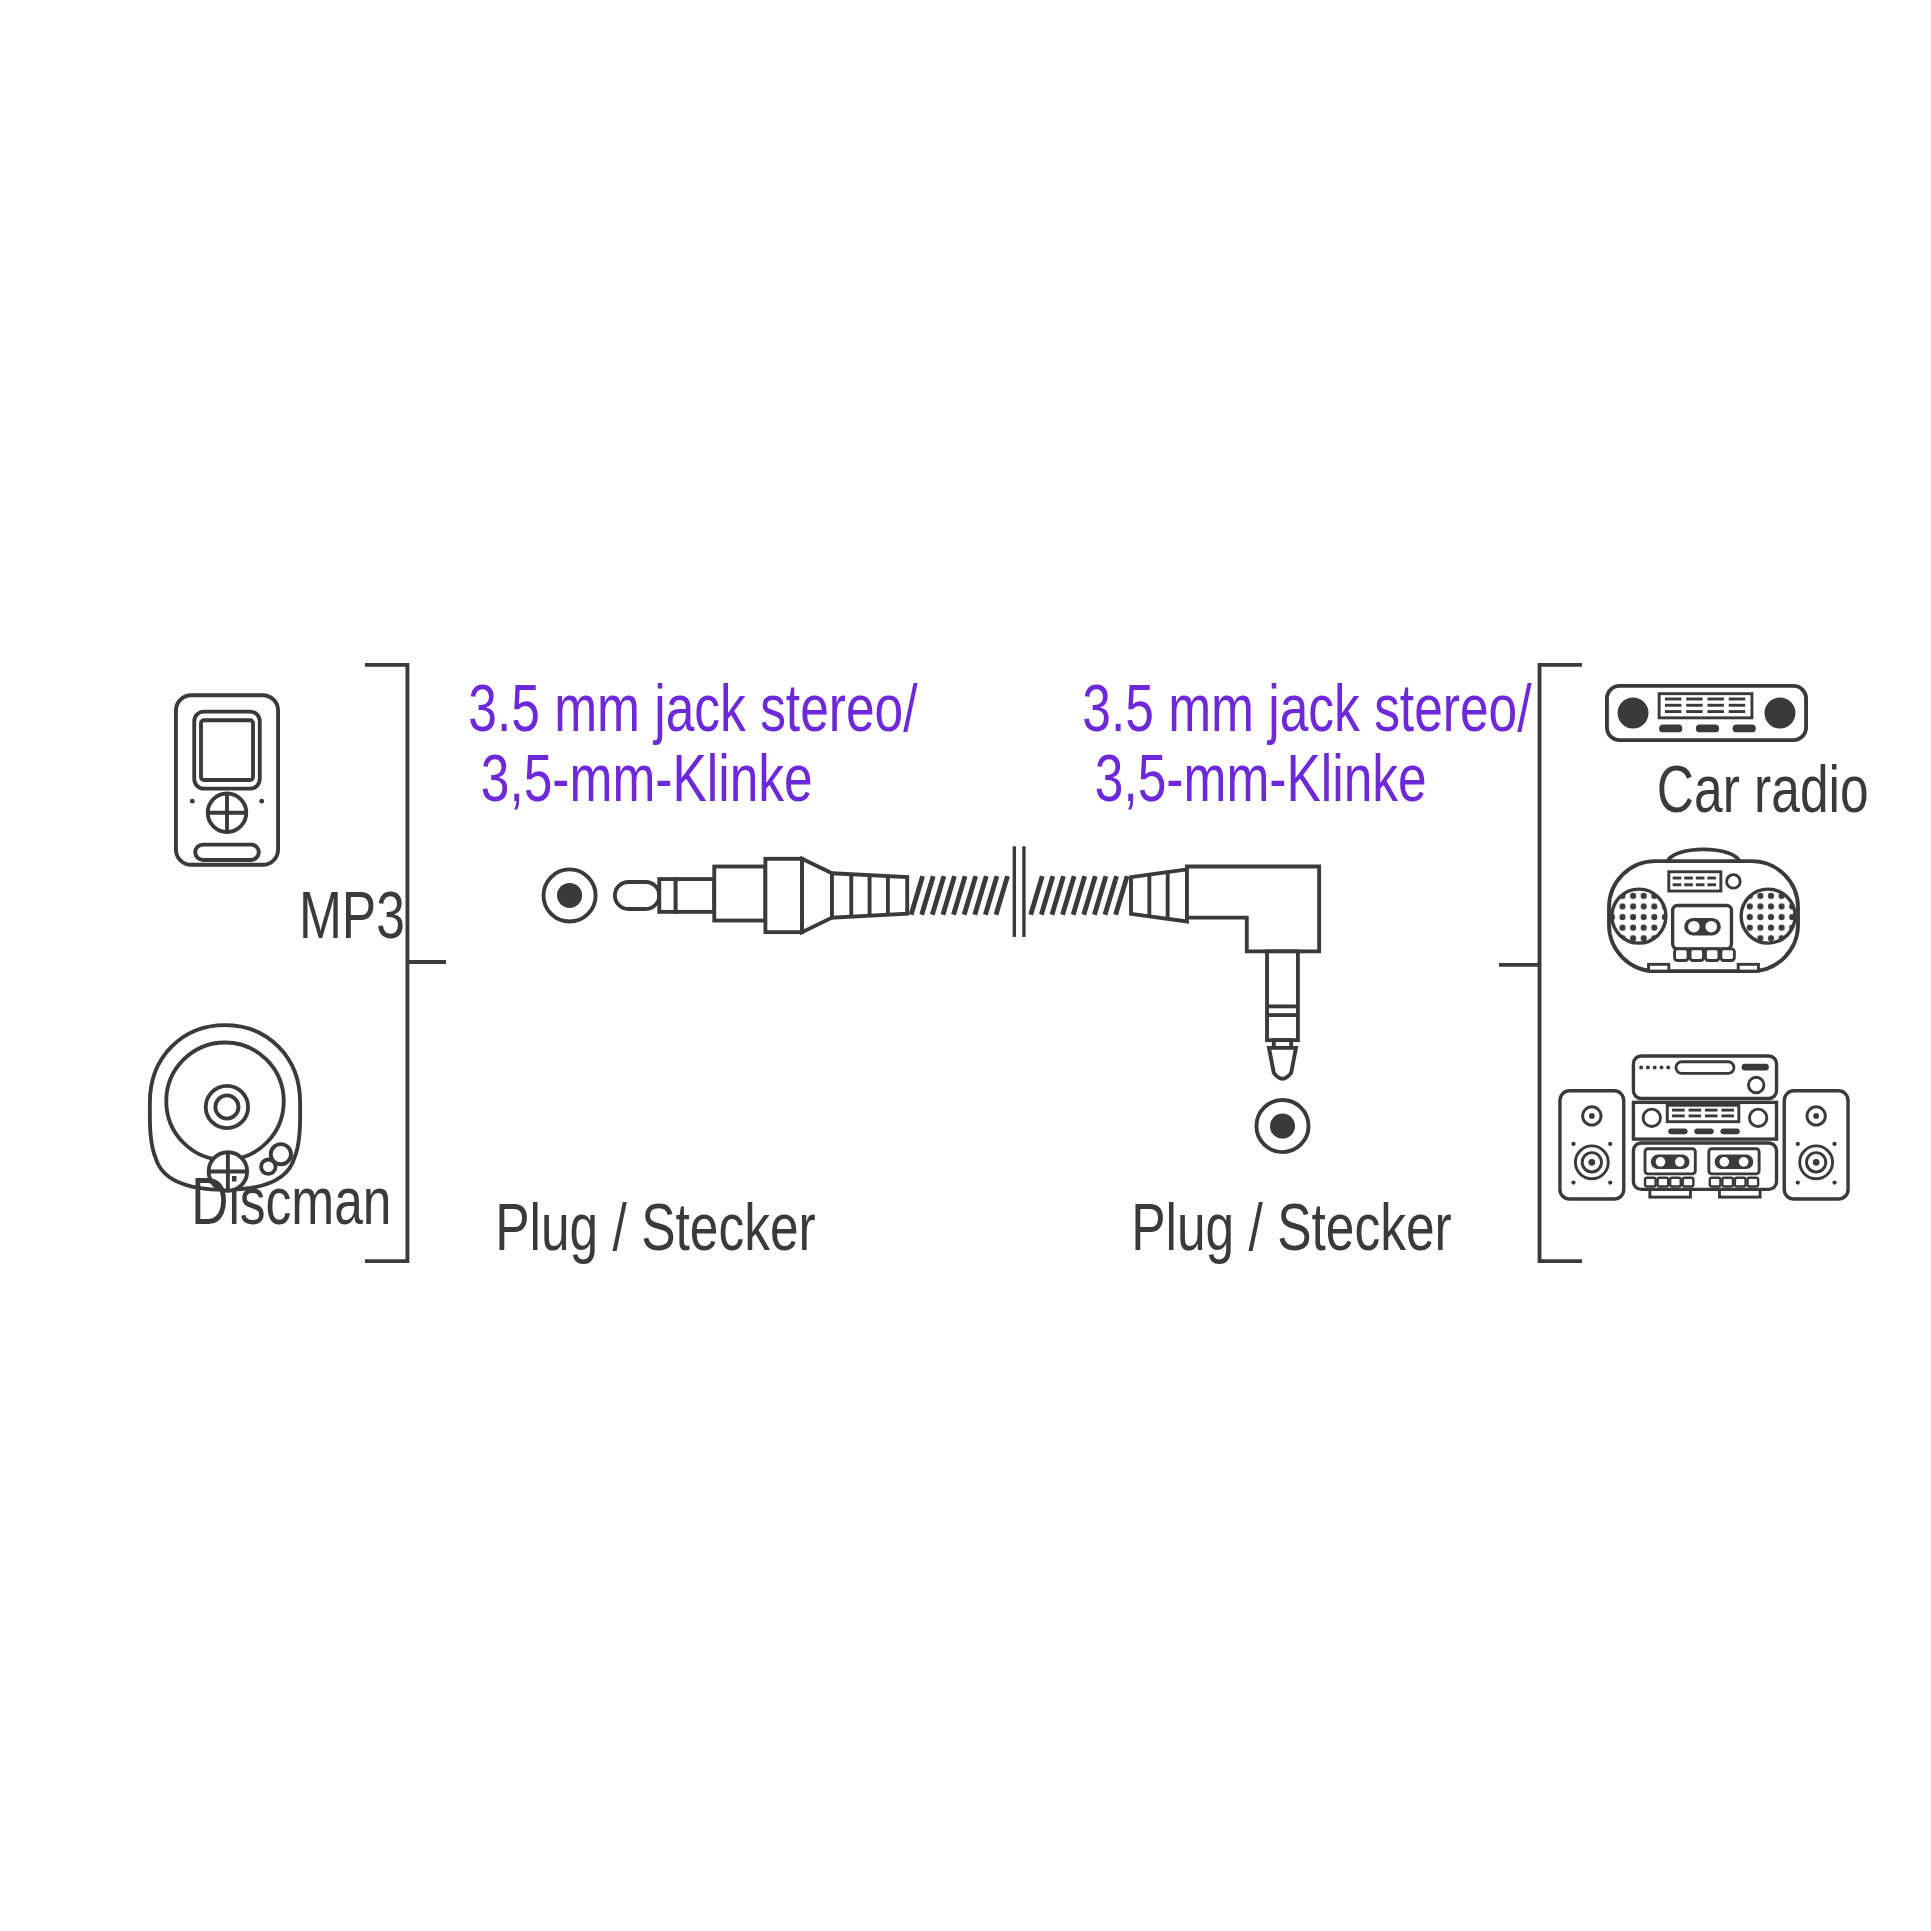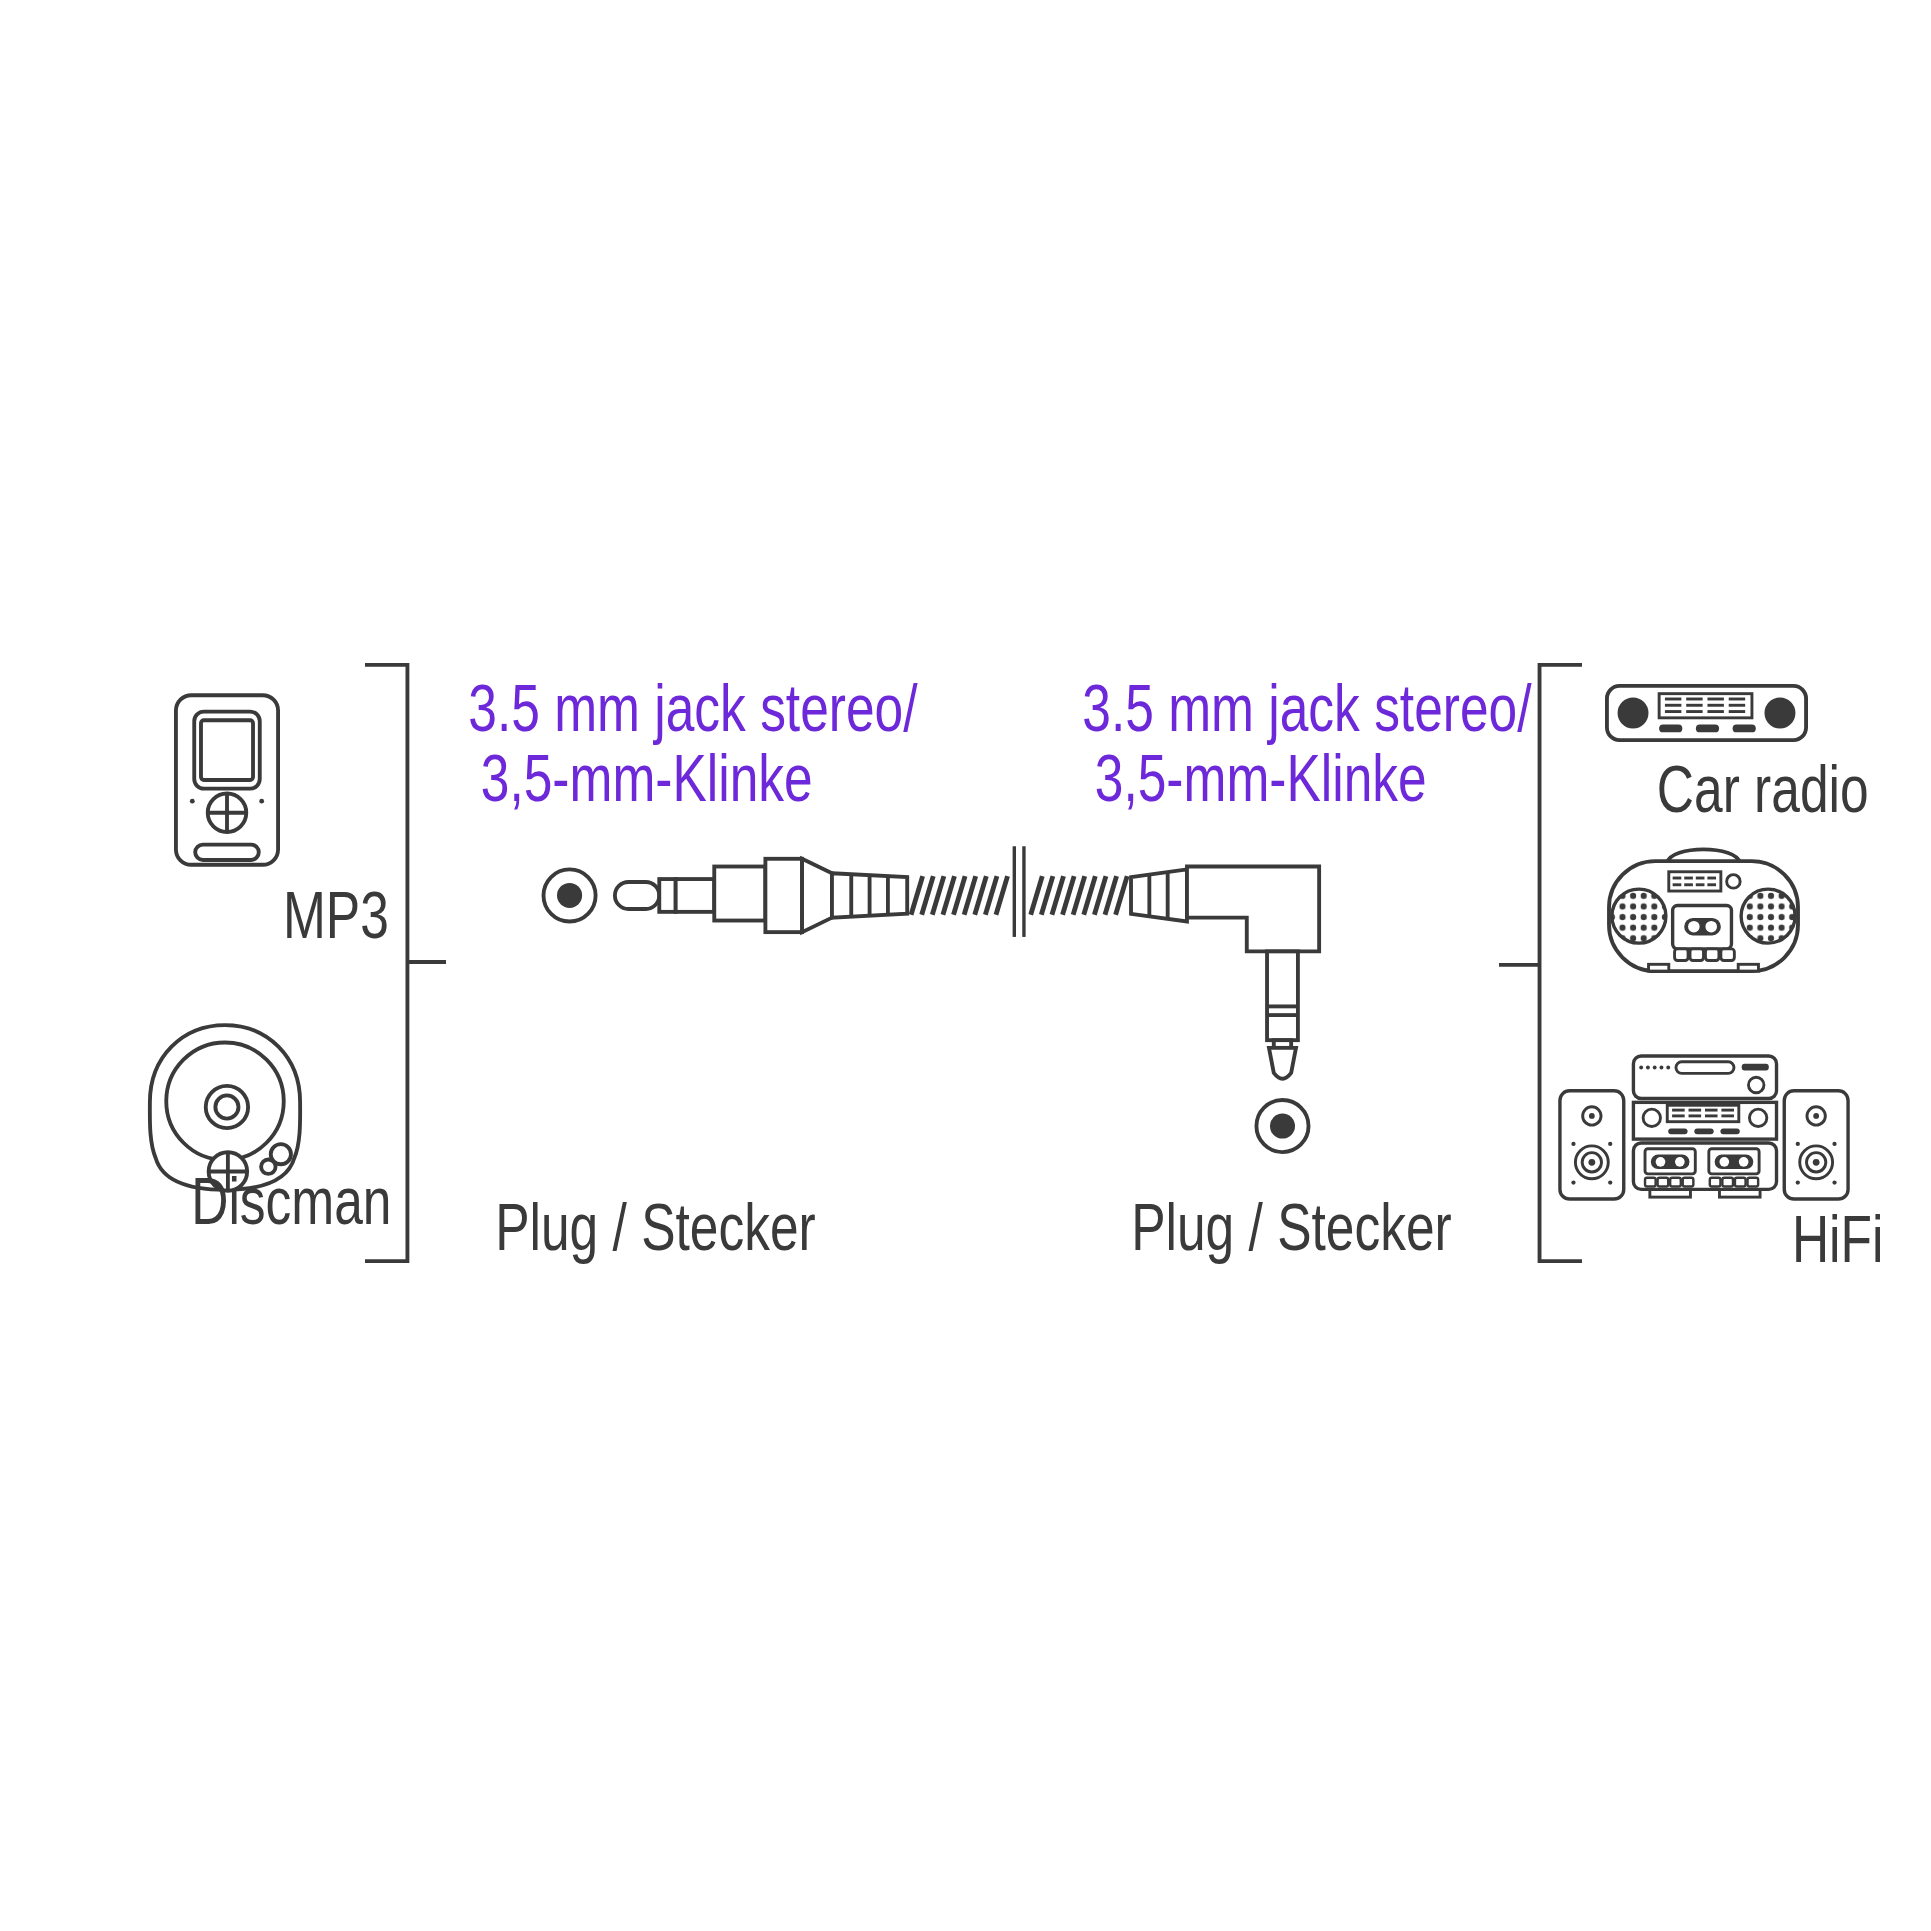--- a/index.html
+++ b/index.html
@@ -27,21 +27,21 @@
         <rect x="28" y="28" width="54" height="62" rx="3"></rect>
         <circle cx="55" cy="124" r="20"></circle>
         <line x1="35" y1="124" x2="75" y2="124"></line>
         <line x1="55" y1="104" x2="55" y2="144"></line>
         <rect x="22" y="157" width="66" height="16" rx="8"></rect>
         <circle cx="19" cy="112" r="2.5" fill="#3a3a3a" stroke="none"></circle>
         <circle cx="91" cy="112" r="2.5" fill="#3a3a3a" stroke="none"></circle>
       </g>
     </svg>
   </div>
-  <div class="label" style="left:18px;top:881px;width:386px;">
+  <div class="label" style="left:34px;top:881px;width:386px;">
     <span class="cond">MP3</span>
   </div>
 
   <div class="abs" style="left:147px;top:1020px;width:156px;height:174px;">
     <svg width="156" height="174" viewBox="0 0 162 180">
       <g stroke="#3a3a3a" stroke-width="4" fill="#fff">
         <path d="M3 85 C3 38 37 5 81 5 C125 5 159 38 159 85
                  C159 102 160 126 153 143 C146 167 120 176 81 176
                  C42 176 16 167 9 143 C2 126 3 102 3 85 Z"></path>
         <circle cx="81" cy="84" r="61"></circle>
@@ -301,18 +301,15 @@
           <rect x="116" y="128" width="11" height="9" rx="2"></rect>
             <rect x="129" y="128" width="11" height="9" rx="2"></rect>
           <rect x="157" y="128" width="11" height="9" rx="2"></rect>
             <rect x="170" y="128" width="11" height="9" rx="2"></rect>
           <rect x="183" y="128" width="11" height="9" rx="2"></rect>
             <rect x="196" y="128" width="11" height="9" rx="2"></rect>
         </g>
       </g>
     </svg>
   </div>
-  <div class="label" style="left:1510px;top:1205px;width:386px;">
-    <span class="cond">HiFi</span>
-  </div>
 
 </div>
 
 
 </body></html>

